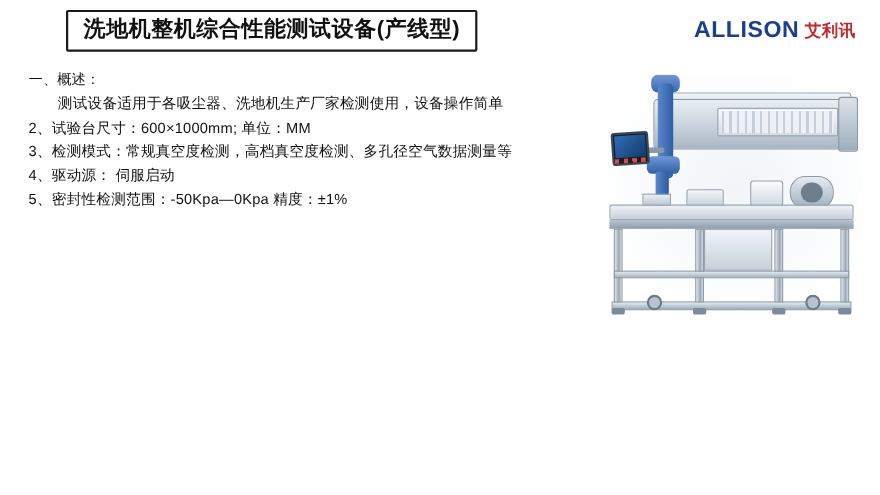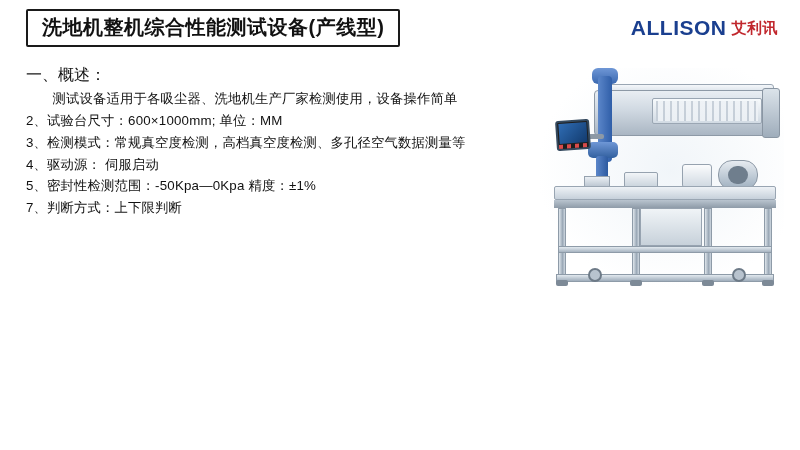--- a/index.html
+++ b/index.html
@@ -18,20 +18,21 @@
   }
 
   
   .header {
     position: relative;
     height: 56px;
     display: flex;
     align-items: center;
     justify-content: space-between;
     padding: 0 14px 0 26px;
+    margin-left: 34px;
   }
   .title-box {
     border: 2px solid #1a1a1a;
     border-radius: 2px;
     padding: 5px 14px 7px 14px;
     font-size: 20px;
     font-weight: bold;
     color: #111111;
     letter-spacing: 0.5px;
     line-height: 1.1;
@@ -62,25 +63,26 @@
     padding: 6px 16px 0 26px;
   }
   .para, .line {
     font-size: 13.3px;
     color: #111111;
     line-height: 1.62;
     margin: 0;
     letter-spacing: 0.2px;
   }
   .section-head {
-    font-size: 16px;
+    font-size: 13px;
     font-weight: normal;
     color: #111111;
     margin: 0;
     line-height: 1.62;
+    font-family: Liberation Mono, monospace;
   }
   .indent2 { text-indent: 2em; }
   .overview-block { width: 100%; }
   .overview-block .para { text-align: justify; }
 
   
   .float-img {
     float: right;
     width: 252px;
     height: 226px;
@@ -329,18 +331,17 @@
     <div class="overview-block">
       <p class="section-head">一、概述：</p>
       <p class="para indent2">测试设备适用于各吸尘器、洗地机生产厂家检测使用，设备操作简单</p>
     </div>
 
     <div class="spec-list">
       <p class="line">2、试验台尺寸：600×1000mm;        单位：MM</p>
       <p class="line">3、检测模式：常规真空度检测，高档真空度检测、多孔径空气数据测量等</p>
       <p class="line">4、驱动源：  伺服启动</p>
       <p class="line">5、密封性检测范围：-50Kpa—0Kpa    精度：±1%</p>
-      <p class="line">7、判断方式：上下限判断</p>
 
     </div>
 
   </div>
 </div>
 
 </body></html>

